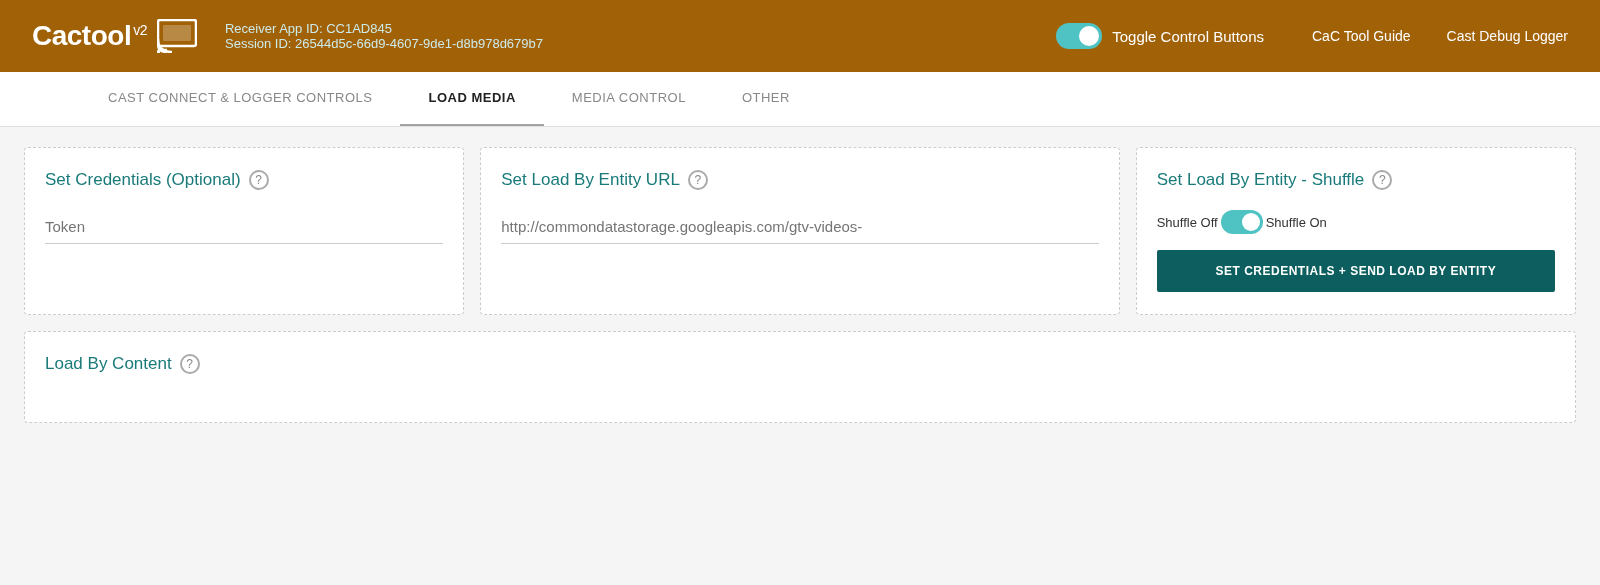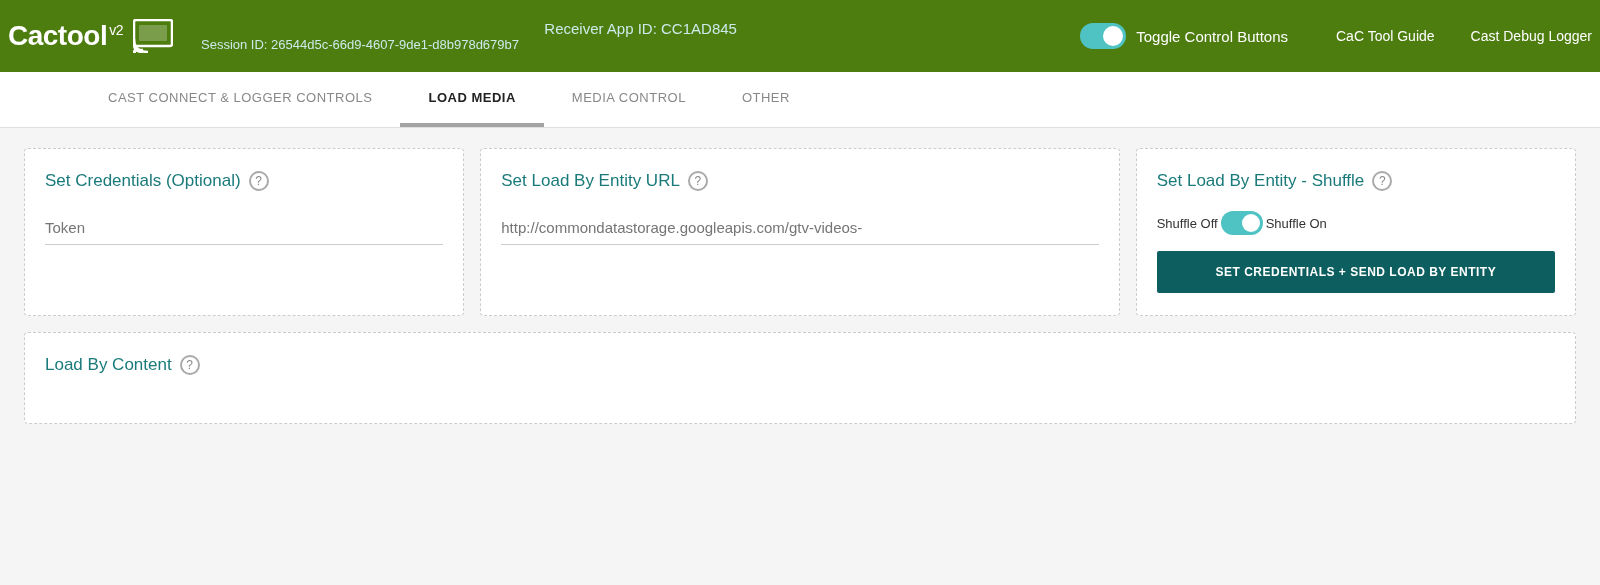--- a/index.html
+++ b/index.html
@@ -1,23 +1,23 @@
 <!DOCTYPE html>
 <html><head>
   <meta charset="utf-8">
   <style>
     * { box-sizing: border-box; margin: 0; padding: 0; }
     body { font-family: 'Segoe UI', Arial, sans-serif; background: #f5f5f5; min-width: 1600px; }
 
     
     .header {
-      background: #4d7c0f;
-      display: flex;
-      align-items: center;
-      padding: 0 8px;
+      background: #a16207;
+      display: flex;
+      align-items: center;
+      padding: 0 32px;
       height: 72px;
       color: white;
     }
     .header-logo {
       display: flex;
       align-items: center;
       gap: 10px;
       margin-right: 28px;
     }
     .logo-text {
@@ -36,21 +36,21 @@
       width: 40px;
       height: 34px;
     }
     .header-info {
       display: flex;
       flex-direction: column;
       font-size: 13px;
       color: #cceaea;
       flex: 1;
     }
-    .header-info .receiver-id { font-size: 15px; text-align: center; }
+    .header-info .receiver-id { font-size: 13px; }
     .toggle-area {
       display: flex;
       align-items: center;
       gap: 10px;
       margin-right: 48px;
     }
     .toggle-label {
       font-size: 15px;
       color: white;
       font-weight: 500;
@@ -99,21 +99,21 @@
       font-size: 13px;
       letter-spacing: 0.5px;
       color: #888;
       cursor: pointer;
       border-bottom: 3px solid transparent;
       font-weight: 500;
       text-transform: uppercase;
     }
     .tab.active {
       color: #222;
-      border-bottom: 4px solid #a3a3a3;
+      border-bottom: 2px solid #a3a3a3;
       font-weight: 700;
     }
 
     
     .main-content {
       padding: 20px 24px;
       background: #f5f5f5;
     }
 
     

